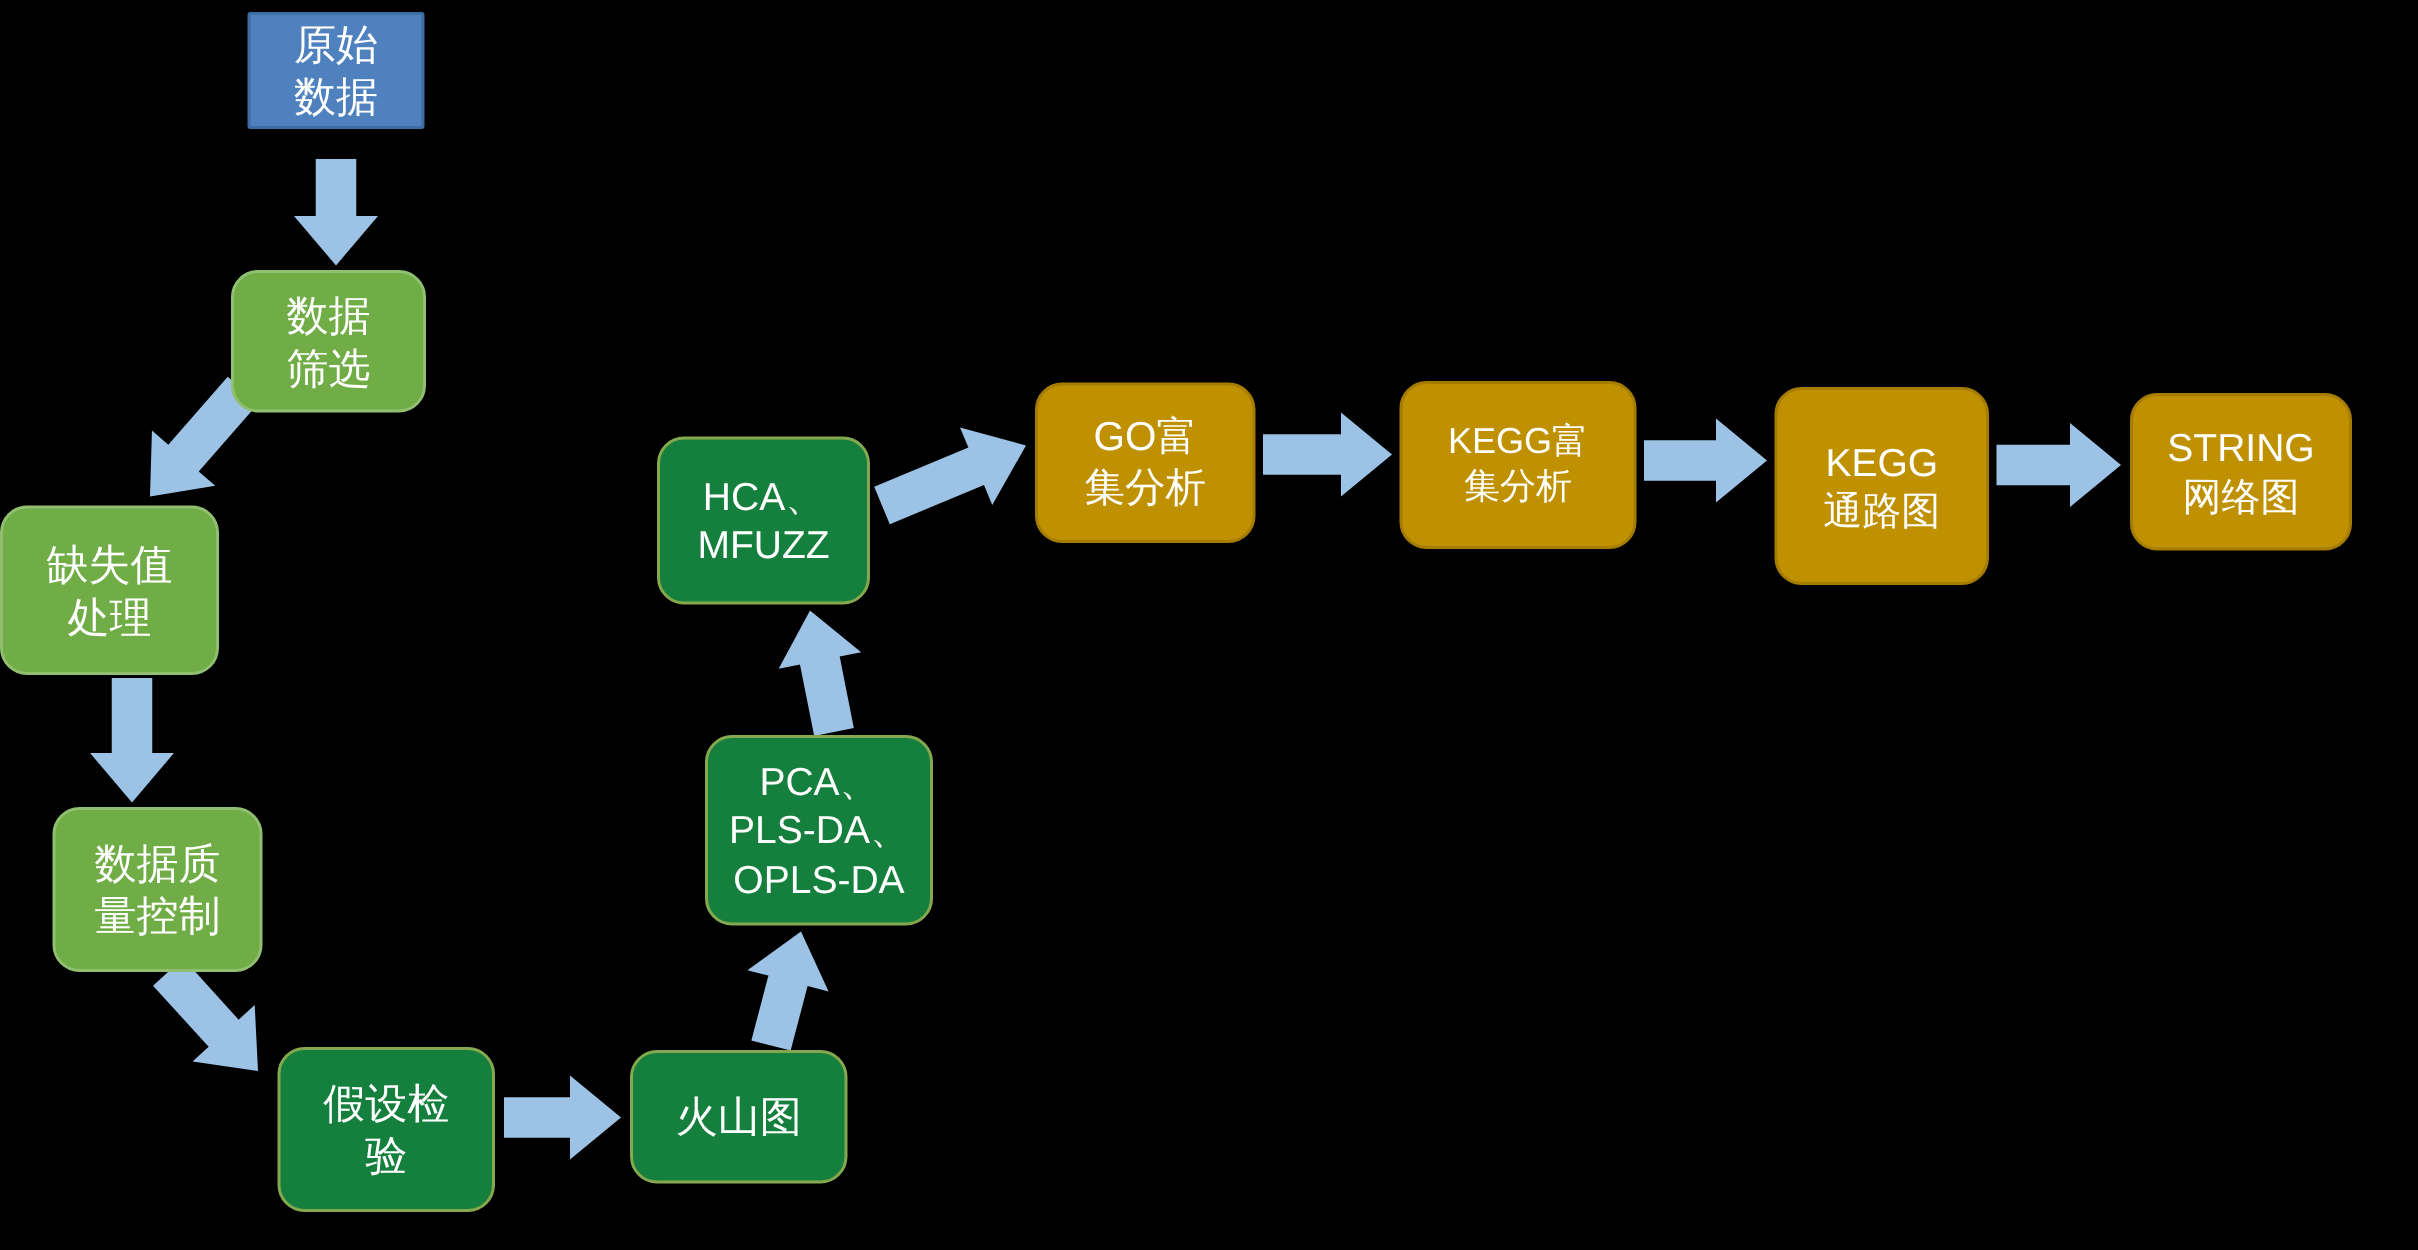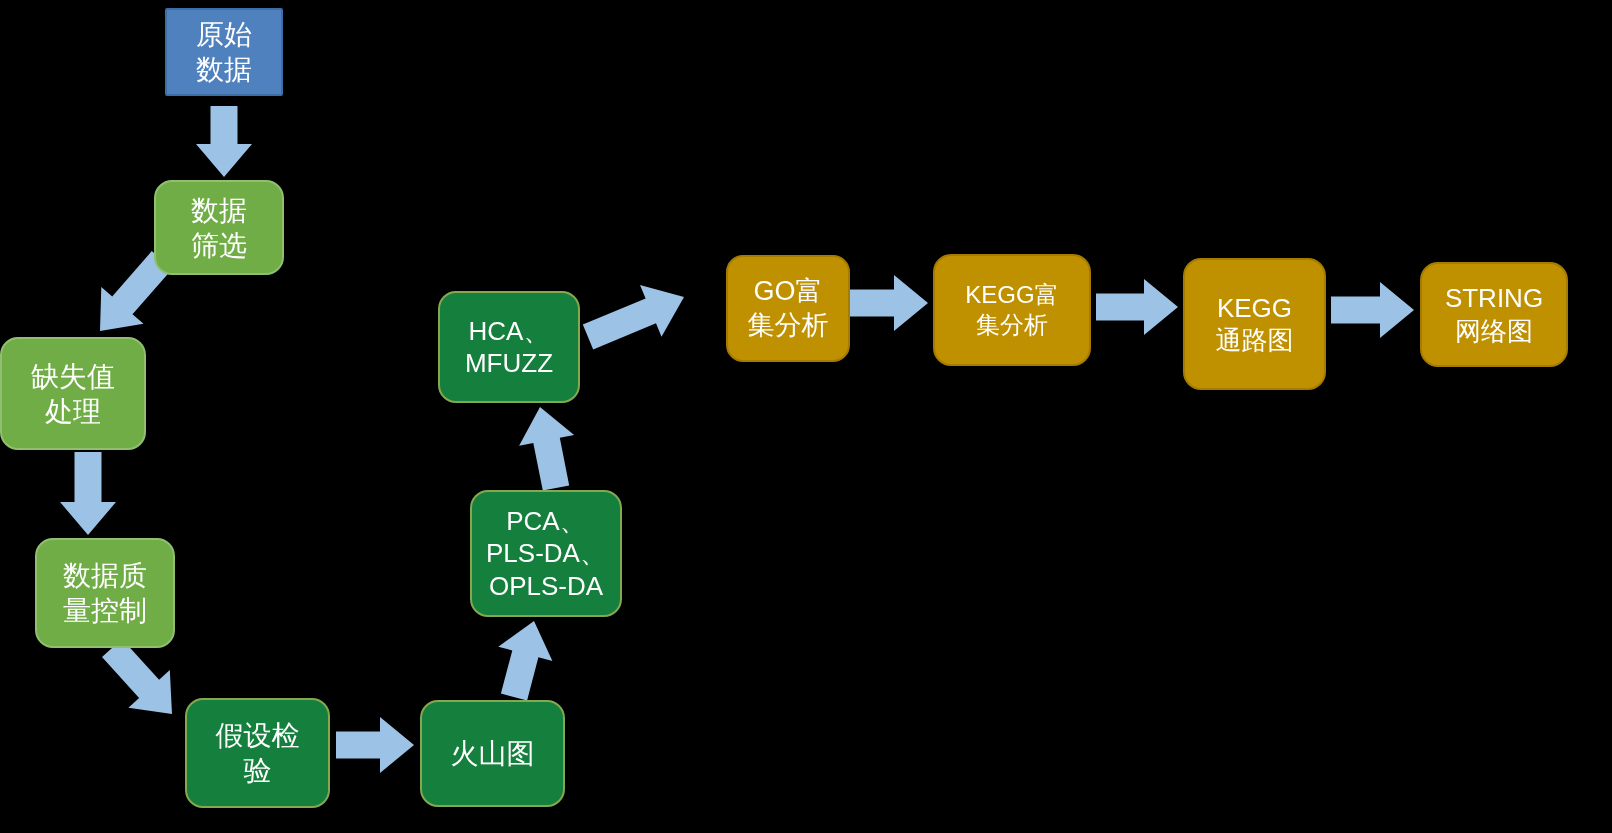--- a/index.html
+++ b/index.html
@@ -45,29 +45,29 @@
   .node.orange {
     background: #15803d;
     border: 2px solid #85A84E;
   }
   .node.gold {
     background: #BF9000;
     border: 2px solid #A67C00;
   }
 
   
-  #n-raw        { left: 165px;  top: 8px;   width: 118px; height: 88px; }
+  #n-raw        { left: 165px;  top: 8px;   width: 118px; height: 78px; }
   #n-filter     { left: 154px;  top: 180px; width: 130px; height: 95px; }
   #n-missing    { left: 0px;    top: 337px; width: 146px; height: 113px; }
   #n-qc         { left: 35px;   top: 538px; width: 140px; height: 110px; }
   #n-hyp        { left: 185px;  top: 698px; width: 145px; height: 110px; }
-  #n-volcano    { left: 420px;  top: 700px; width: 145px; height: 107px; }
+  #n-volcano    { left: 420px;  top: 700px; width: 145px; height: 89px; }
   #n-pca        { left: 470px;  top: 490px; width: 152px; height: 127px; font-size: 26px; }
   #n-hca        { left: 438px;  top: 291px; width: 142px; height: 112px; font-size: 26px; }
-  #n-go         { left: 726px;  top: 255px; width: 124px; height: 107px; font-size: 27px; border-radius: 17px; }
+  #n-go         { left: 690px;  top: 255px; width: 147px; height: 107px; font-size: 27px; }
   #n-keggenrich { left: 933px;  top: 254px; width: 158px; height: 112px; font-size: 24px; }
   #n-keggpath   { left: 1183px; top: 258px; width: 143px; height: 132px; font-size: 26px; }
   #n-string     { left: 1420px; top: 262px; width: 148px; height: 105px; font-size: 26px; }
 </style>
 </head>
 <body>
 
 <div id="canvas">
 
   <svg id="arrow-layer" viewBox="0 0 1612 833" xmlns="http://www.w3.org/2000/svg">

